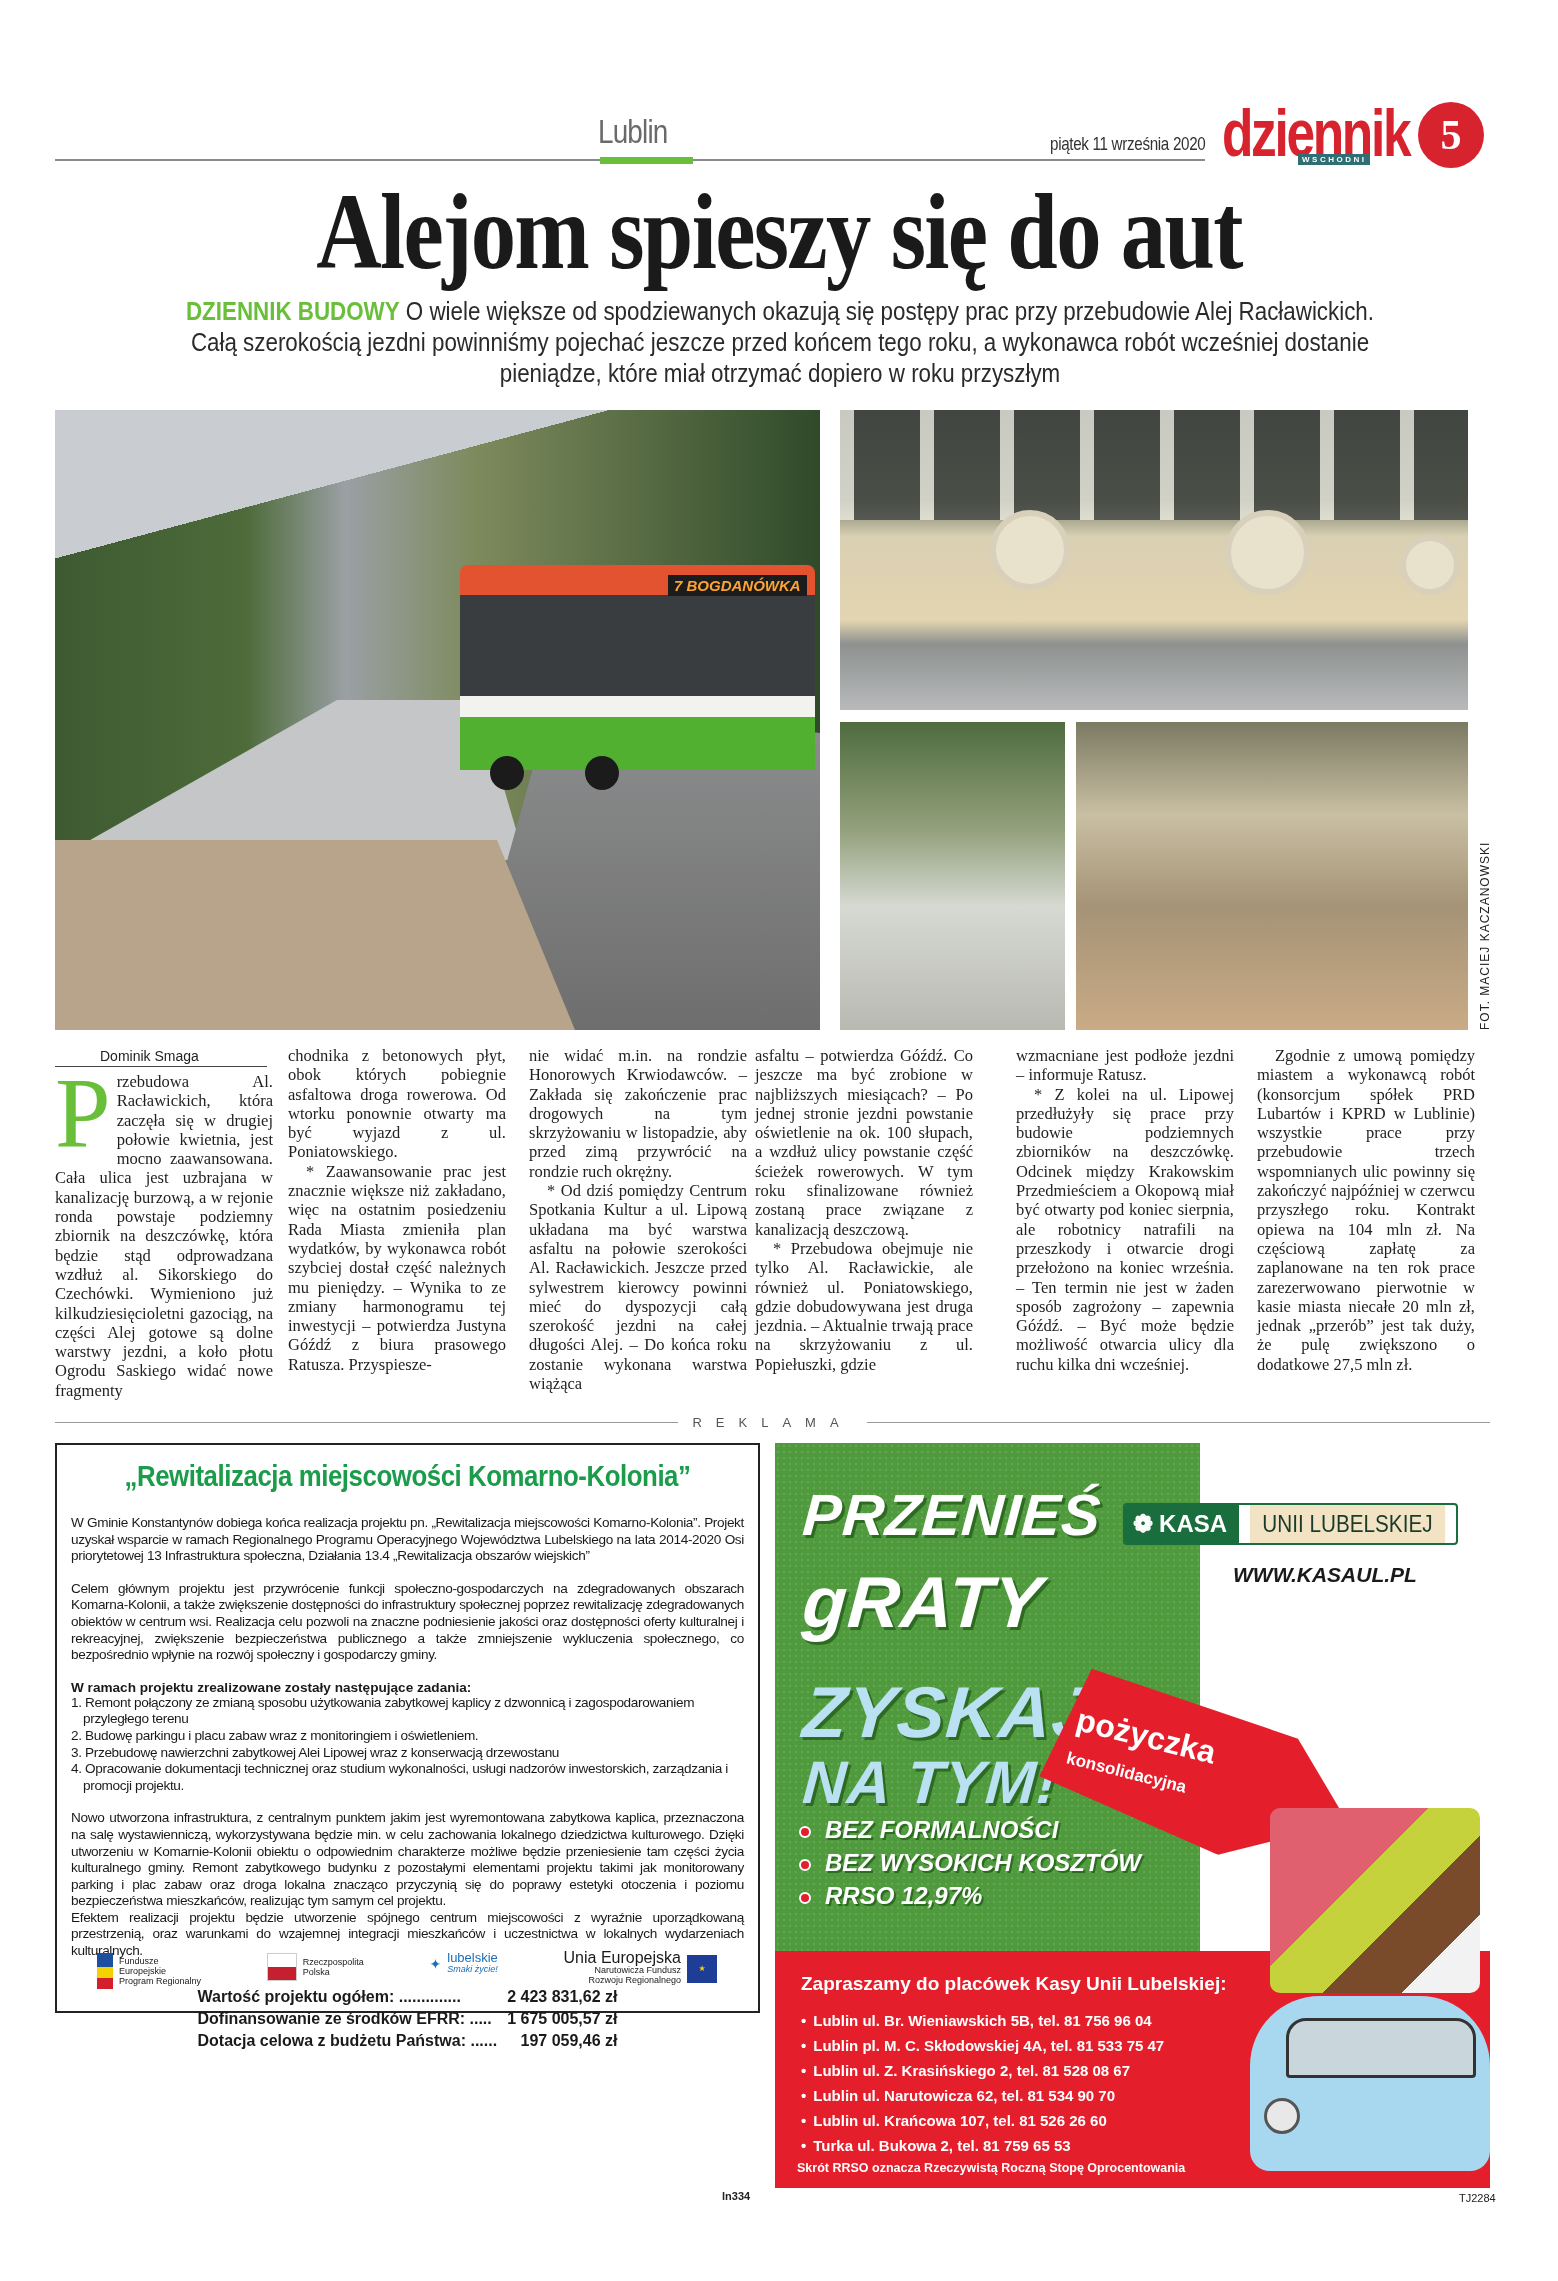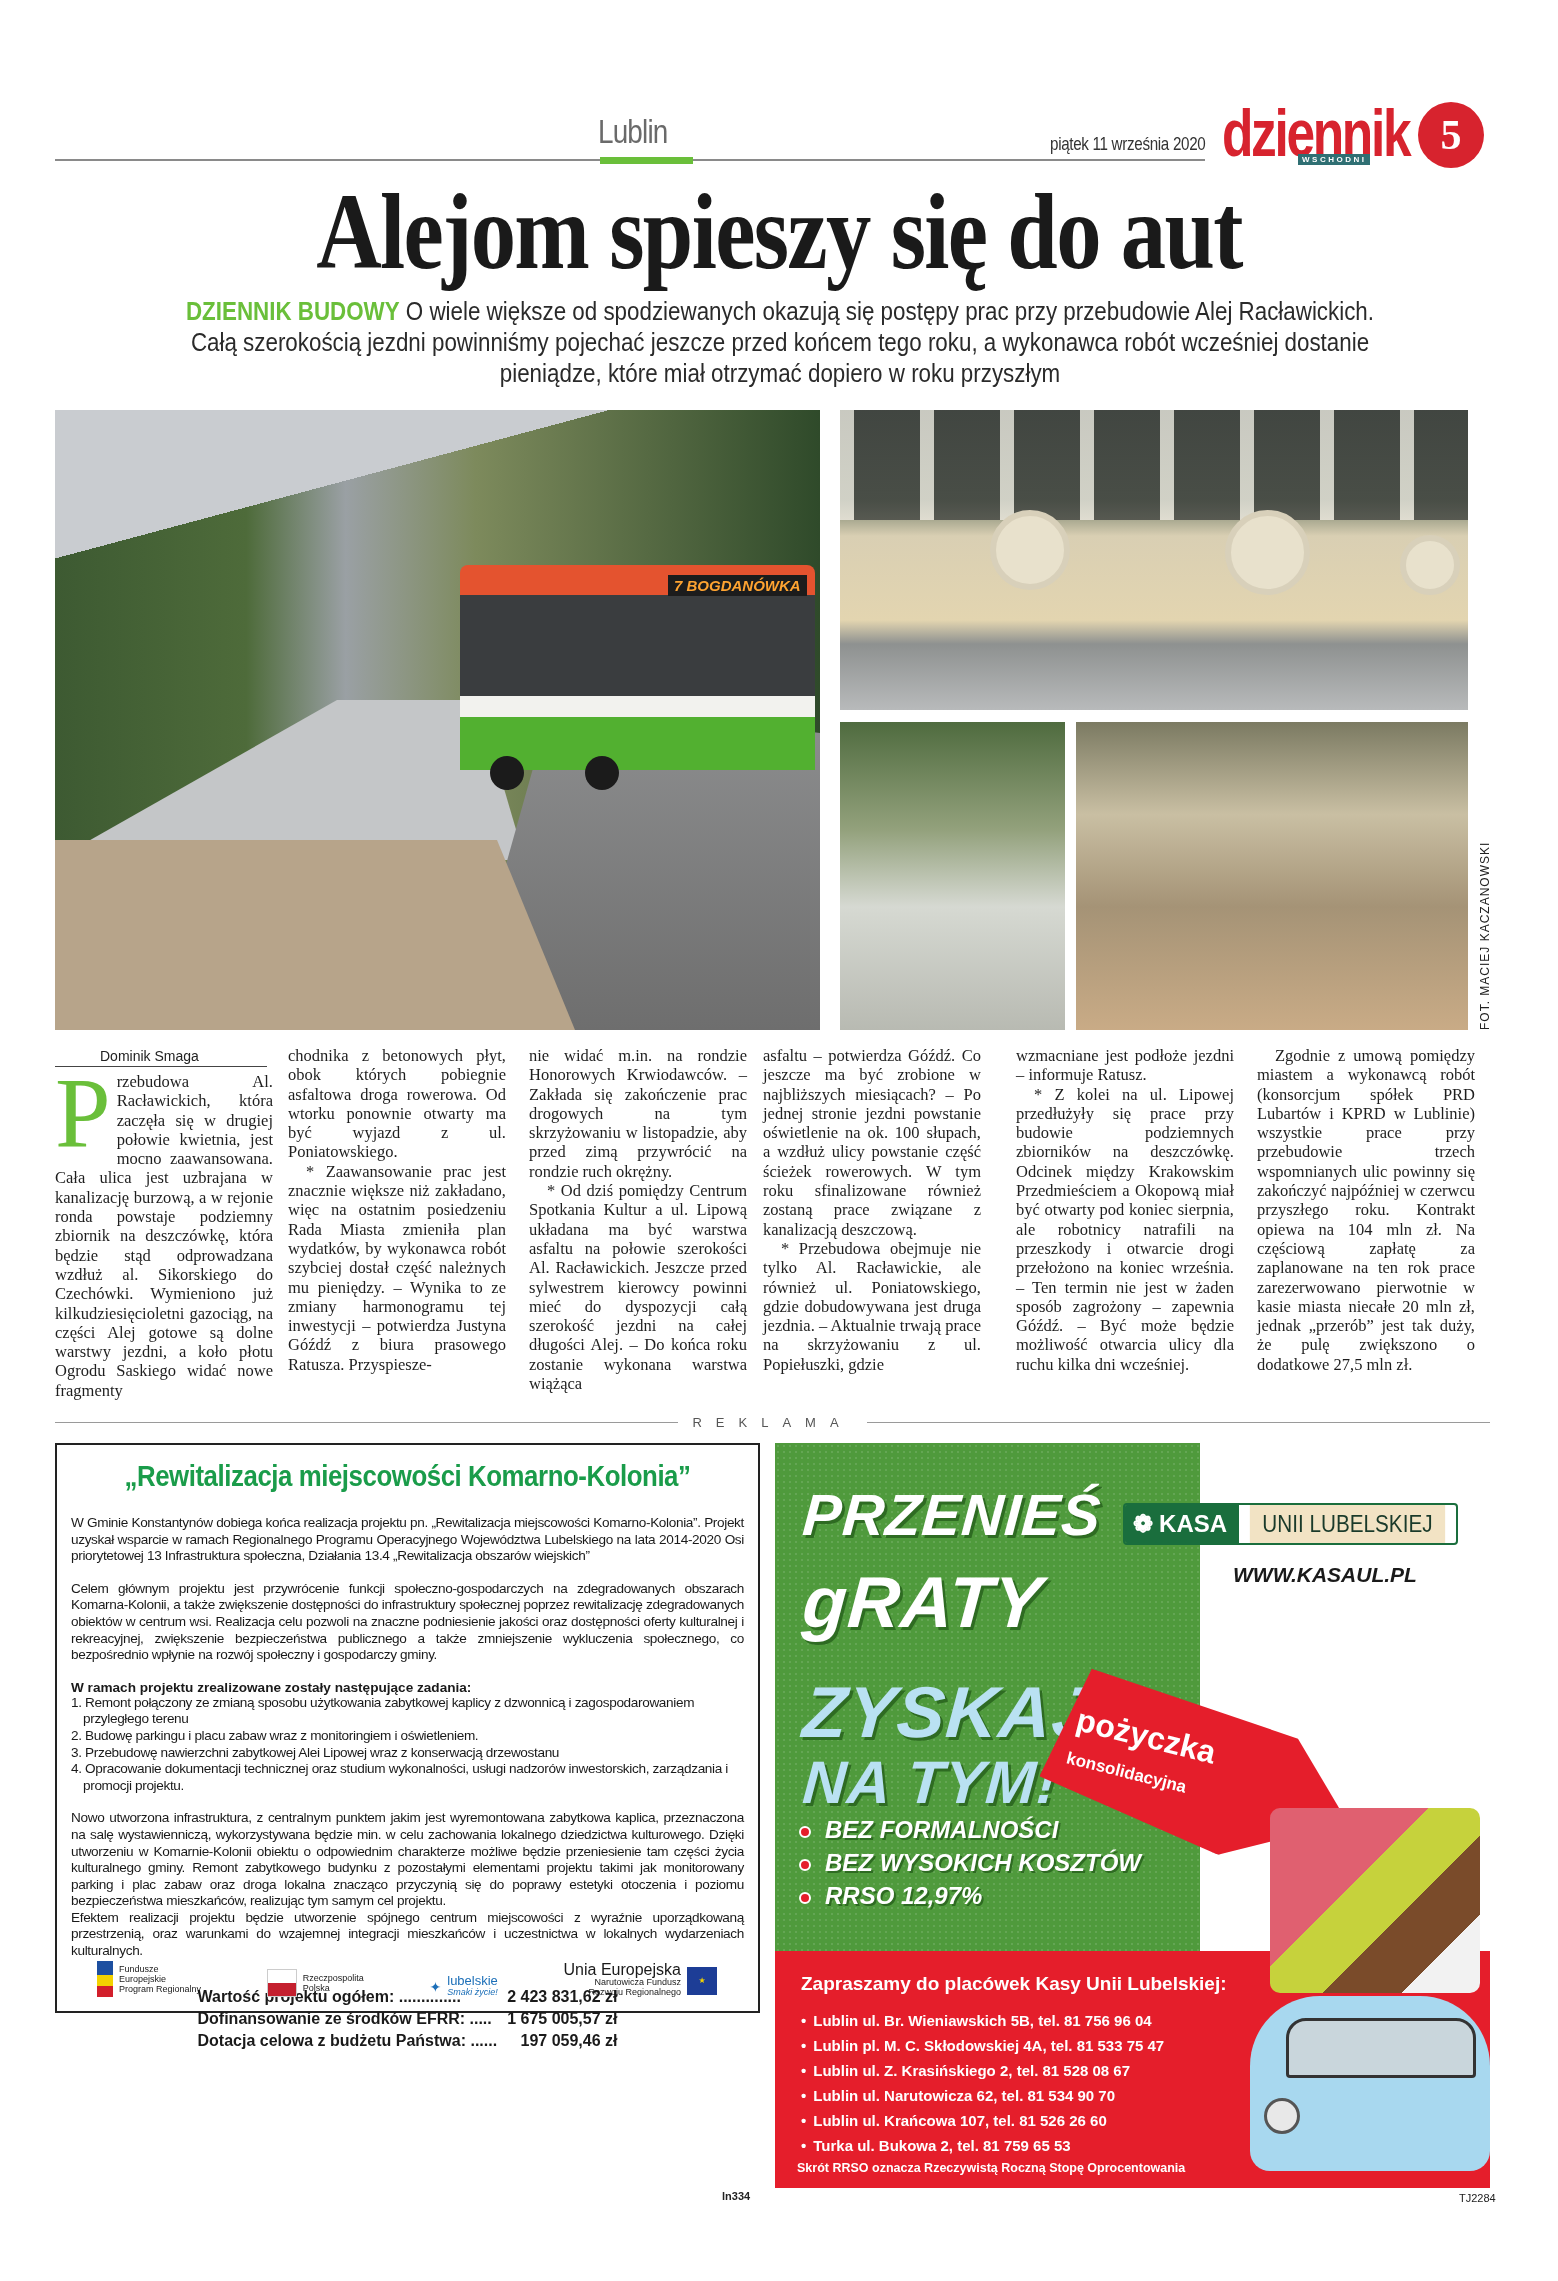--- a/index.html
+++ b/index.html
@@ -47,39 +47,39 @@
   
   .byline { position: absolute; left: 100px; top: 1048px; font-family: "Liberation Sans", sans-serif; font-size: 14px; color: #222; }
   .byline-rule { position: absolute; left: 55px; top: 1066px; width: 212px; height: 1px; background: #444; }
   .col { position: absolute; top: 1063px; width: 218px; font-family: "Liberation Serif", serif; font-size: 16.5px; line-height: 19.3px; text-align: justify; color: #1e1e1e; hyphens: manual; }
   .col p { text-indent: 18px; }
   .col p.noindent { text-indent: 0; }
   .dropcap { float: left; font-family: "Liberation Serif", serif; font-size: 100px; line-height: 78px; color: #6abf3a; margin: 2px 6px 0 0; }
   .col-1 { left: 55px; top: 1072px; }
   .col-2 { left: 288px; top: 1046px; }
   .col-3 { left: 529px; top: 1046px; }
-  .col-4 { left: 755px; top: 1046px; margin-left: 8px; }
+  .col-4 { left: 755px; top: 1046px; }
   .col-5 { left: 1016px; top: 1046px; }
   .col-6 { left: 1257px; top: 1046px; }
 
   .reklama { position: absolute; left: 55px; top: 1412px; width: 1435px; height: 20px; display: flex; align-items: center; }
   .reklama .line { flex: 1; height: 1px; background: #9a9a9a; }
   .reklama .label { padding: 0 14px; font-family: "Liberation Sans", sans-serif; font-size: 13px; color: #555; letter-spacing: 14px; }
 
   
   .ad-left { position: absolute; left: 55px; top: 1443px; width: 705px; height: 570px; border: 2px solid #222; padding: 10px 14px; font-family: "Liberation Sans", sans-serif; color: #1a1a1a; }
   .ad-left-title { text-align: center; color: #1a9c4a; font-weight: bold; font-size: 30px; margin-top: 4px; transform: scaleX(0.86); letter-spacing: -0.5px; }
   .ad-left p { font-size: 13.6px; line-height: 16.6px; text-align: justify; transform: scaleX(1); margin-top: 16px; letter-spacing: -0.35px; }
   .ad-left .p-tight { margin-top: 0; }
   .ad-left .tasks-head { font-weight: bold; margin-top: 16px; font-size: 13.6px; }
   .ad-left ol { list-style: none; font-size: 13.6px; line-height: 16.6px; letter-spacing: -0.35px; }
   .ad-left ol li { padding-left: 12px; text-indent: -12px; }
   .costs { margin: 26px auto 0; width: 420px; font-weight: bold; font-size: 16px; line-height: 22px; }
   .cost-row { display: flex; justify-content: space-between; }
-  .logos { position: absolute; left: 40px; bottom: 14px; width: 620px; height: 44px; display: flex; align-items: flex-end; justify-content: space-between; font-size: 9px; }
+  .logos { position: absolute; left: 40px; bottom: 14px; width: 620px; height: 44px; display: flex; align-items: flex-start; justify-content: space-between; font-size: 9px; }
   .logo-item { display: flex; align-items: center; gap: 6px; line-height: 10px; }
   .fe-mark { width: 16px; height: 36px; background: linear-gradient(180deg,#1d4fa0 0 40%,#f3d200 40% 70%,#d21f2b 70%); }
   .pl-flag { width: 30px; height: 28px; background: linear-gradient(180deg,#ffffff 0 50%,#c4202f 50%); border: 1px solid #ccc; }
   .lub-mark { color: #1c6fb8; font-size: 14px; }
   .eu-flag { width: 30px; height: 28px; background: #1d3d96; color: #f3d200; font-size: 8px; display: flex; align-items: center; justify-content: center; }
   .ad-code-left { position: absolute; left: 722px; top: 2190px; font-family: "Liberation Sans", sans-serif; font-weight: bold; font-size: 11px; color: #222; }
 
   
   .ad-right { position: absolute; left: 775px; top: 1443px; width: 715px; height: 745px; background: #ffffff; overflow: hidden; font-family: "Liberation Sans", sans-serif; }
   .ad-green { position: absolute; left: 0; top: 0; width: 425px; height: 508px; background: #4f9a3c; background-image: radial-gradient(rgba(255,255,255,0.12) 1px, transparent 1.5px); background-size: 6px 6px; }

